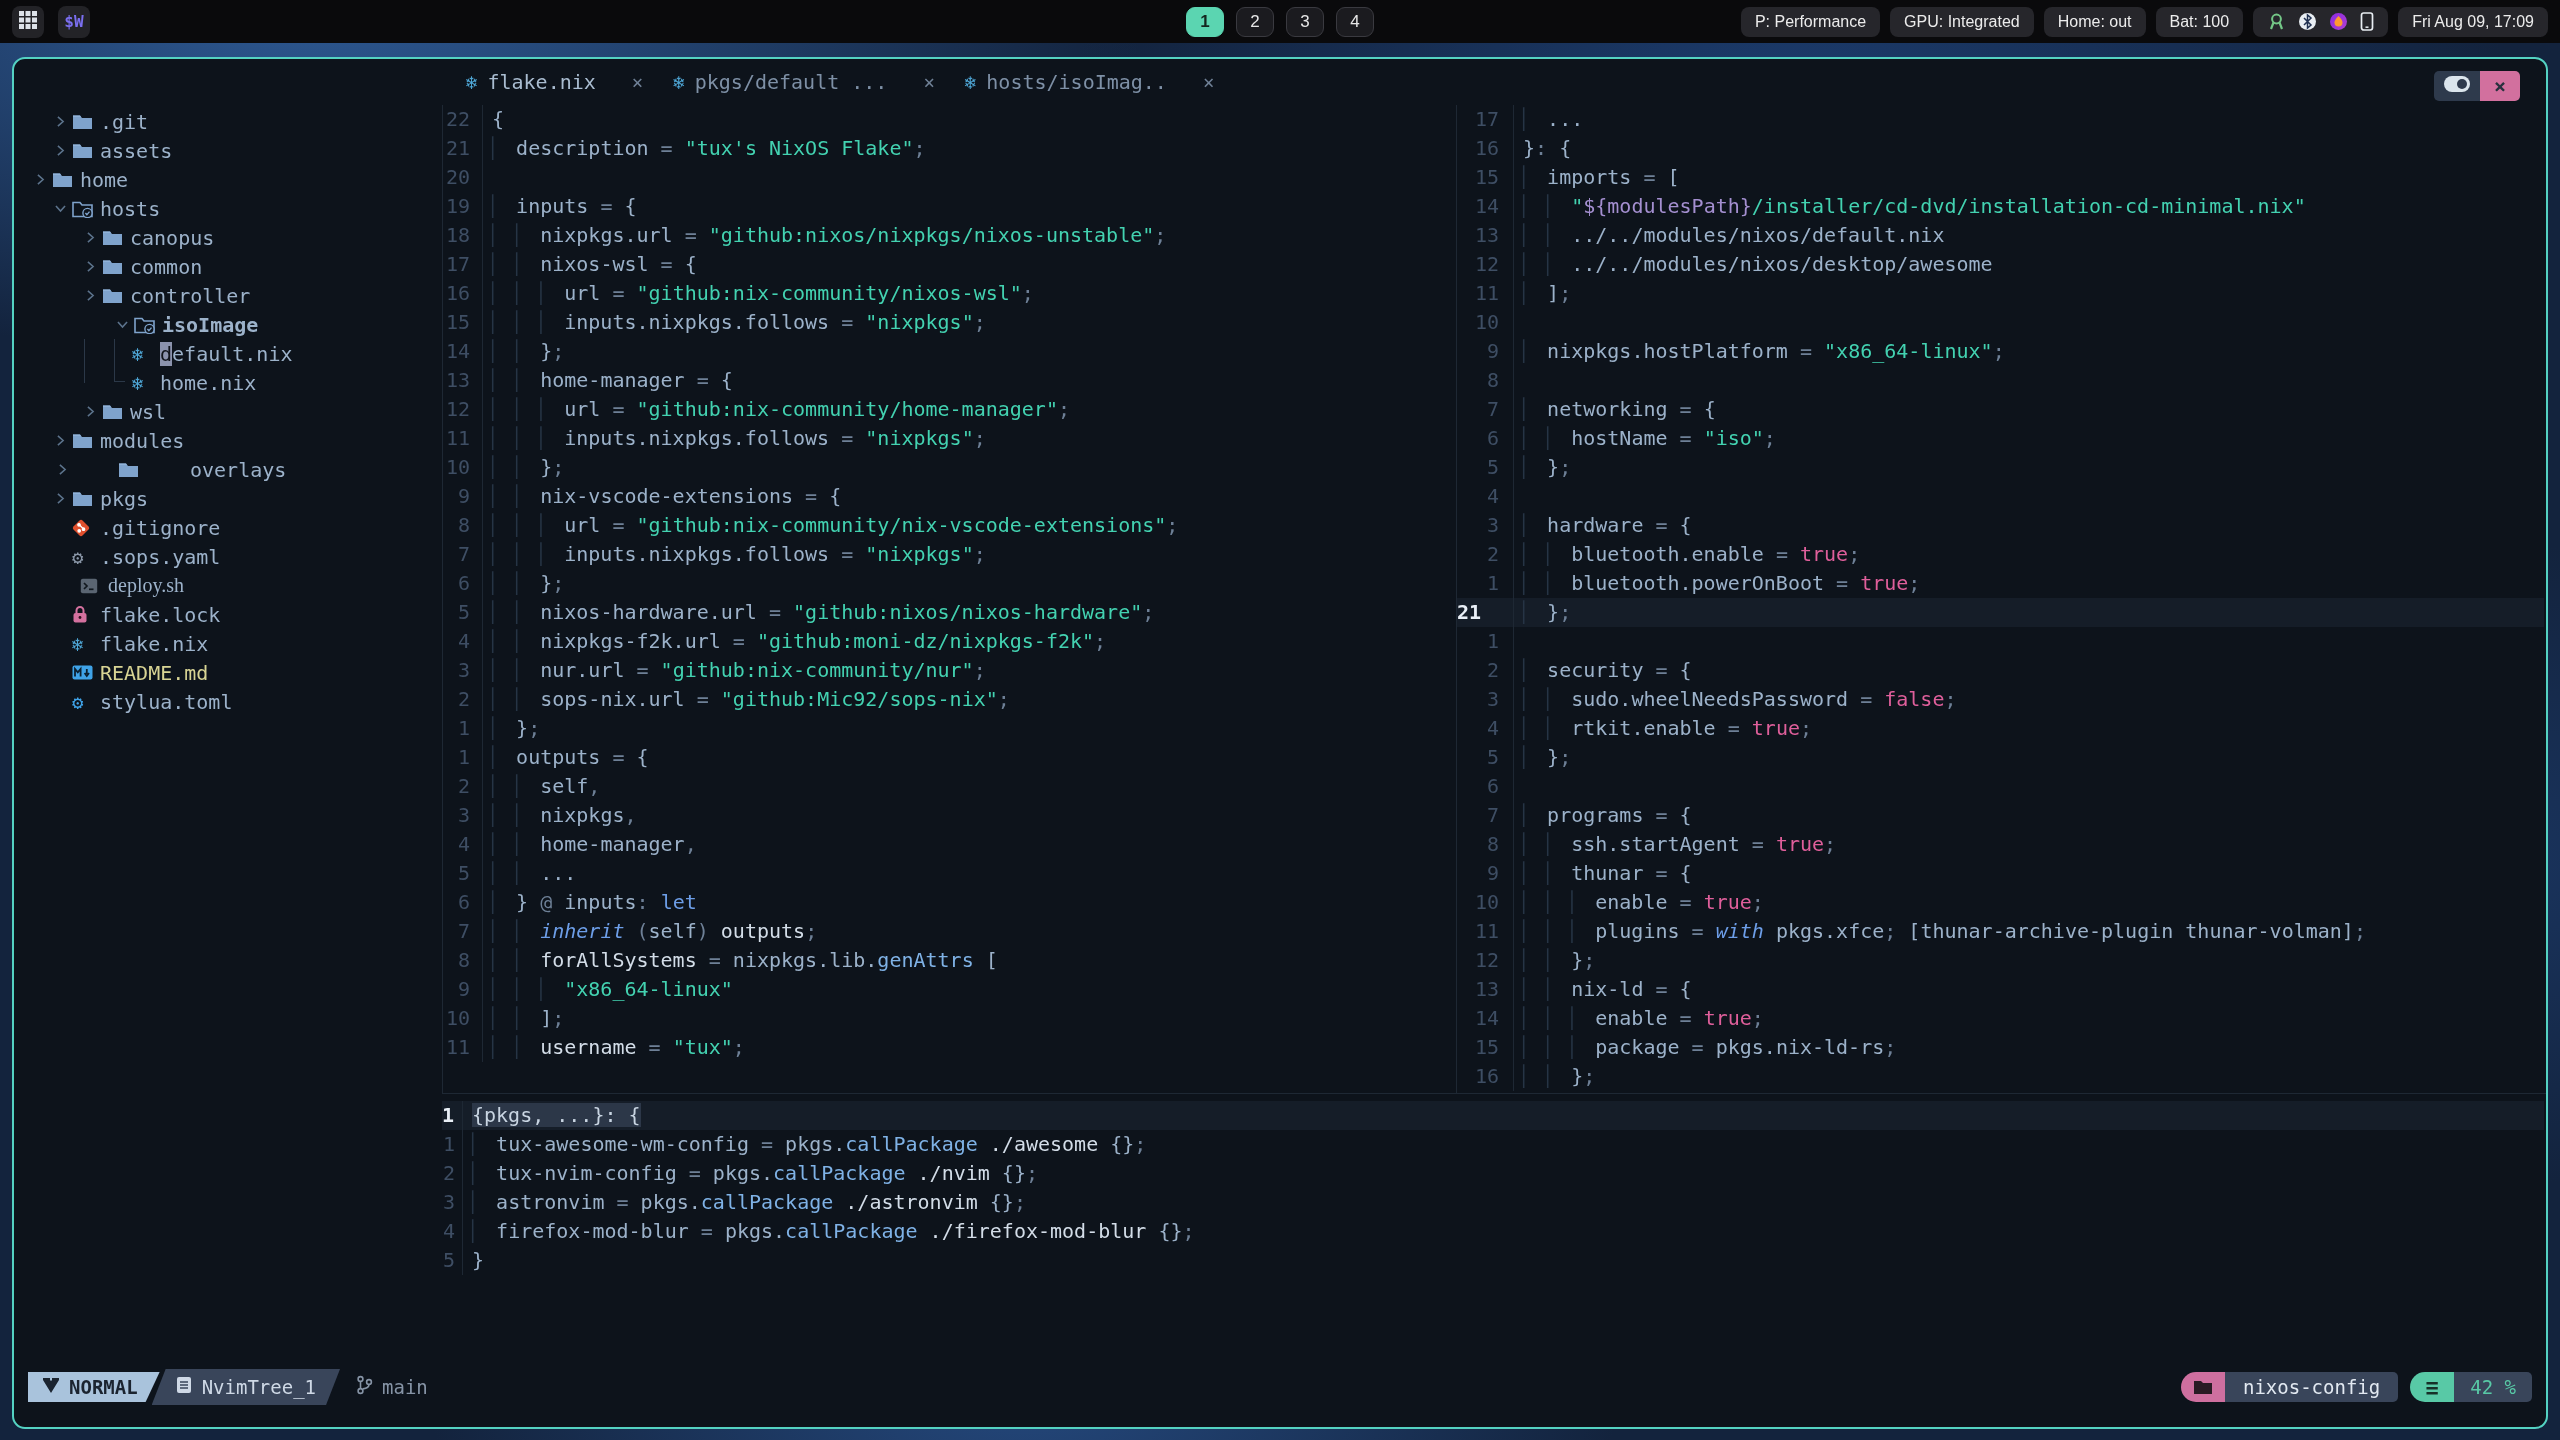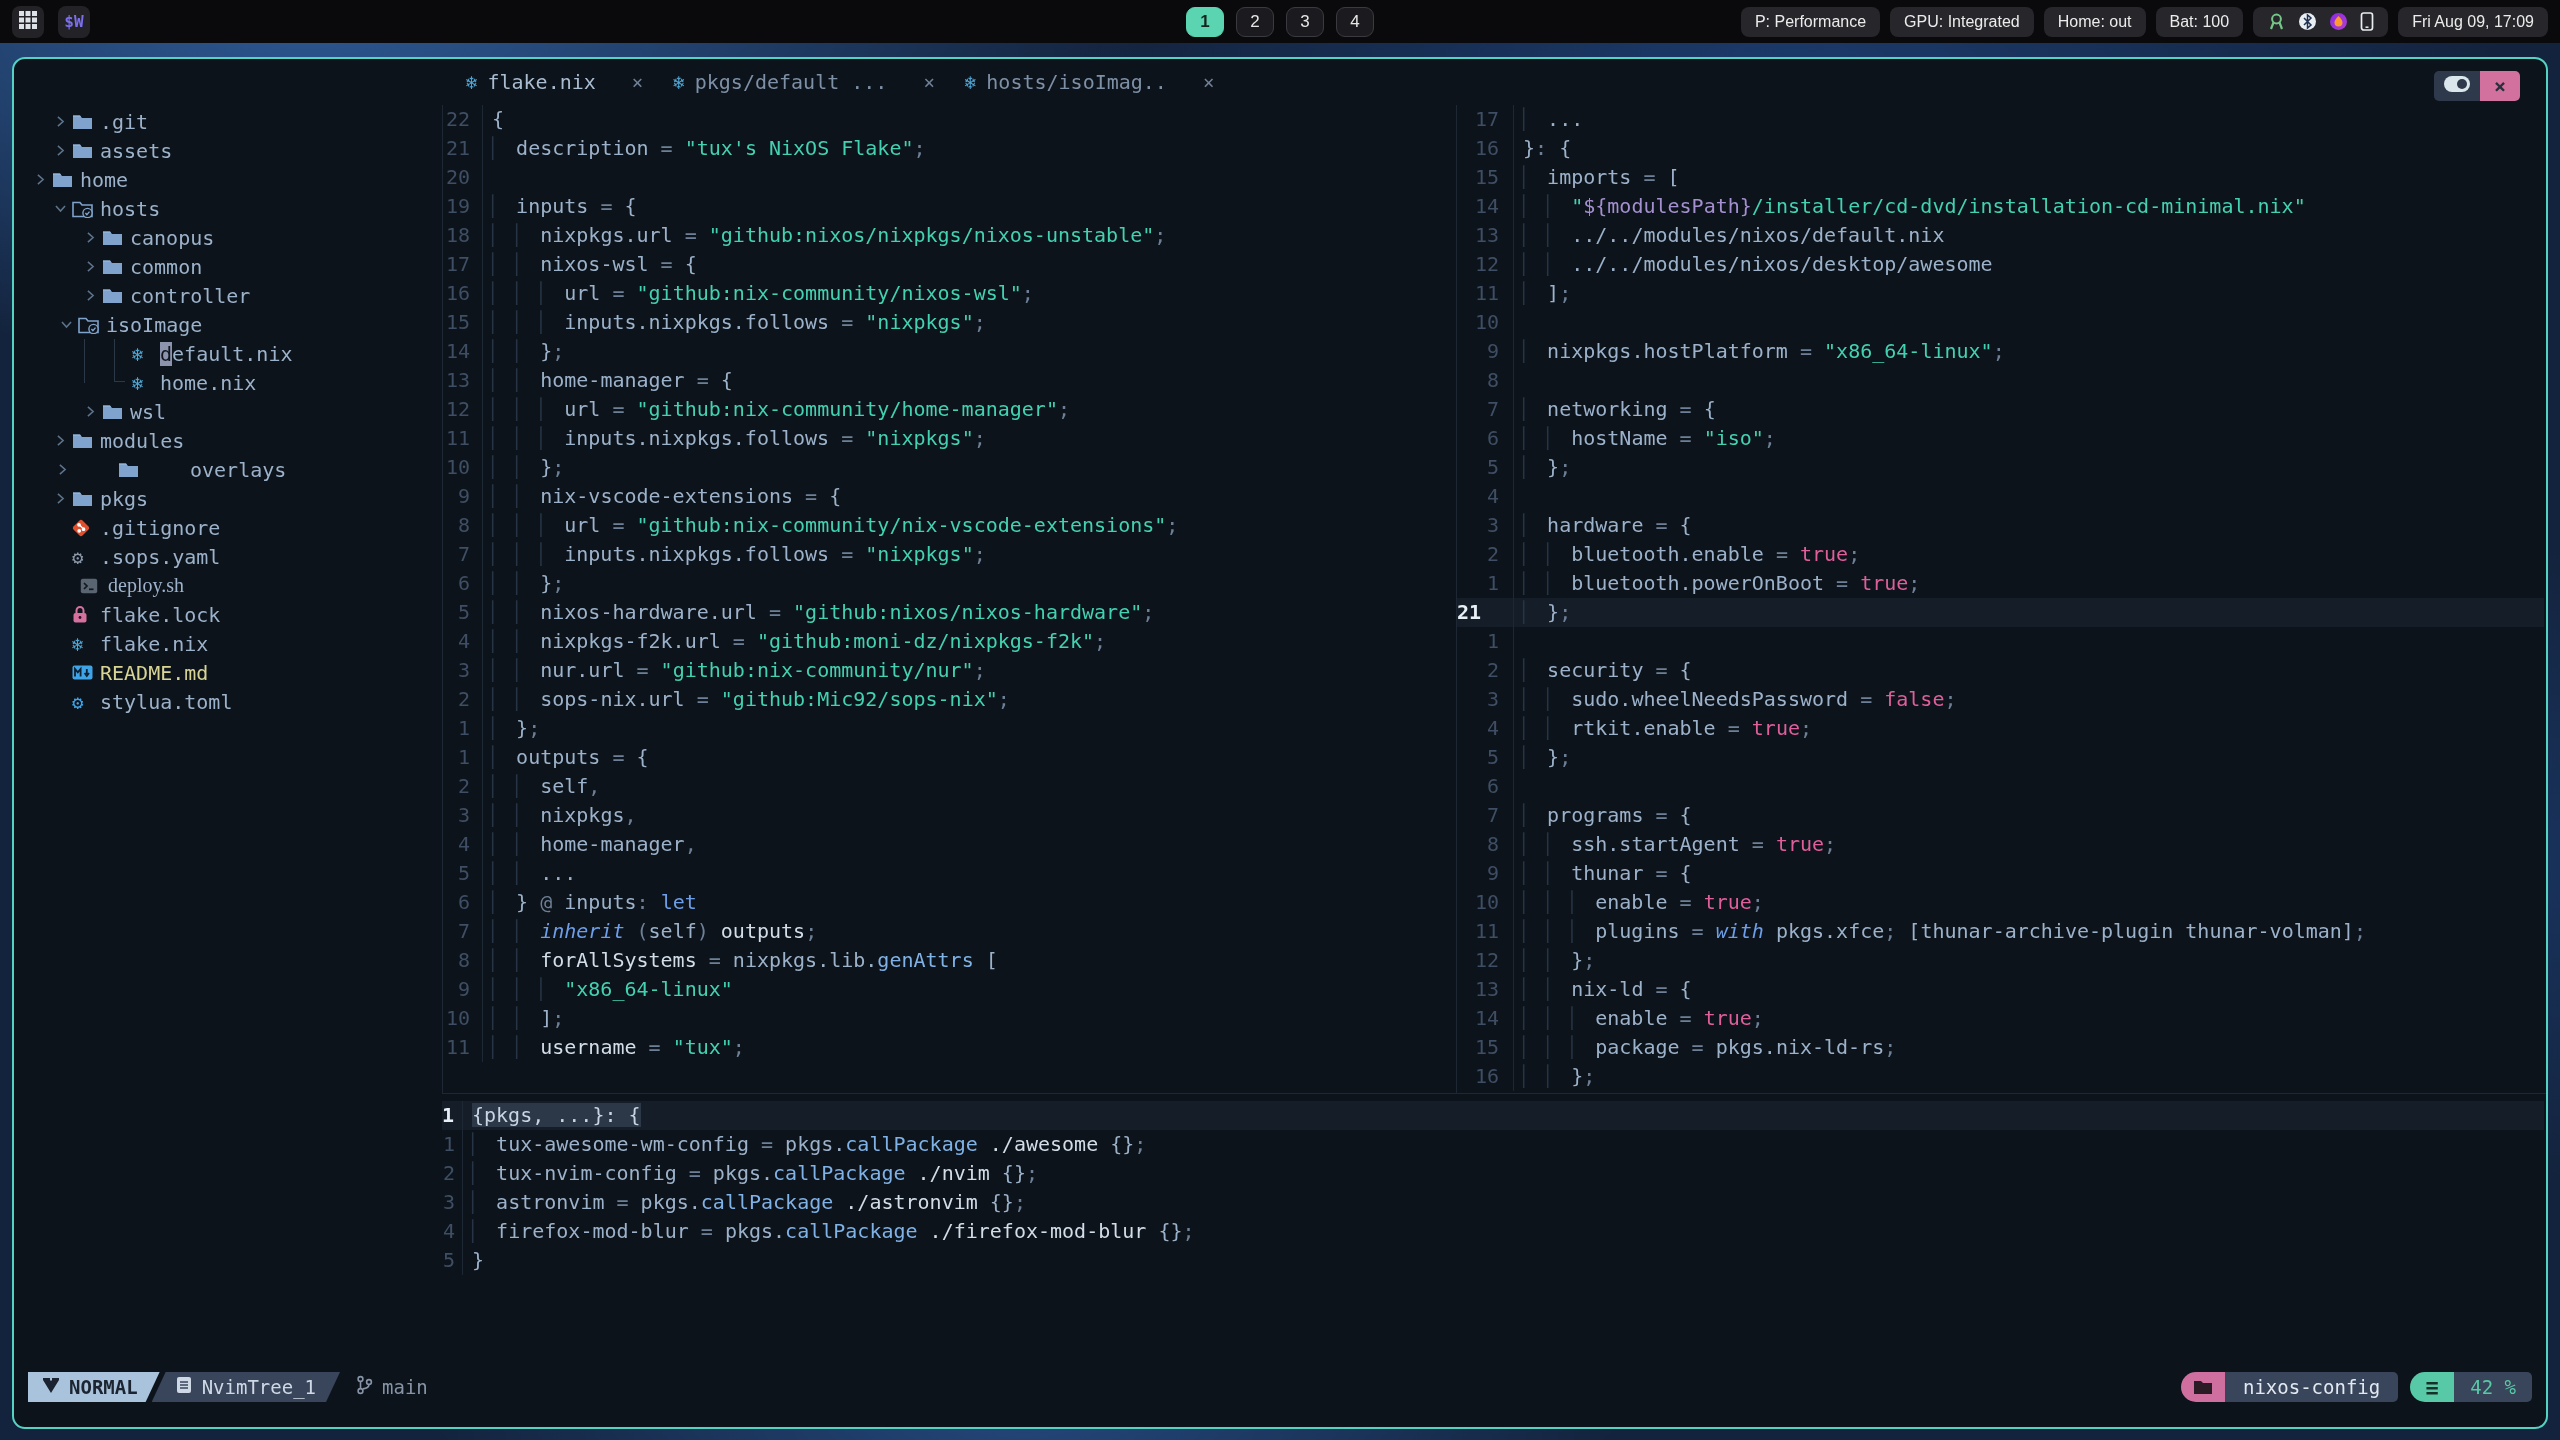--- a/index.html
+++ b/index.html
@@ -72,21 +72,21 @@
   .tk-b{ color:#df5f9b; } .tk-k{ color:#6d9ee8; } .tk-ki{ color:#6d9ee8; font-style:italic; }
   .tk-v{ color:#a48fd0; } .tk-f{ color:#7fb2e6; } .tk-w{ color:#d3dde8; }
   .tk-g{ color:#263445; } .tk-sel{ background:#2c3748; color:#c9d5e2; }
   
   .statusline{ position:absolute; left:14px; right:14px; top:1313px; height:30px;
     display:flex; align-items:center; font-size:19px; }
   .sl-left{ display:flex; align-items:center; }
   .seg-mode{ background:#a9c3dc; color:#1b2430; font-weight:bold; height:30px;
     display:flex; align-items:center; gap:9px; padding:0 22px 0 14px;
     clip-path:polygon(0 0,100% 0,calc(100% - 14px) 100%,0 100%); }
-  .seg-buf{ background:#39455a; color:#cfd9e6; height:30px; display:flex; align-items:center;
+  .seg-buf{ background:#39455a; color:#cfd9e6; height:36px; display:flex; align-items:center;
     gap:10px; padding:0 24px; margin-left:-8px;
     clip-path:polygon(14px 0,100% 0,calc(100% - 14px) 100%,0 100%); }
   .seg-branch{ display:flex; align-items:center; gap:9px; color:#8694a6; margin-left:16px; }
   .sl-right{ margin-left:auto; display:flex; align-items:center; }
   .cap{ width:44px; height:30px; border-radius:15px 0 0 15px; display:flex; align-items:center; justify-content:center; }
   .cap-pink{ background:#ce6f9f; }
   .cap-teal{ background:#58c9a6; color:#173028; font-weight:bold; font-size:22px; }
   .seg-proj{ background:#39455a; color:#e2e9f1; height:30px; display:flex; align-items:center;
     padding:0 18px; border-radius:0 5px 5px 0; margin-right:12px; }
   .seg-prog{ background:#39455a; color:#58c9a6; height:30px; display:flex; align-items:center;
@@ -239,21 +239,21 @@
             </svg></span><span class="ticon"><svg width="21" height="17" viewBox="0 0 21 17">
               <path d="M1 2.5h7l2 2.5h10v11H1z" fill="#7fa3cc"></path>
               <path d="M1 2.5h7l1 1.5H1z" fill="#90b2d8"></path>
             </svg></span><span class="tlabel">common</span></div>
         <div class="trow" style="padding-left: 64px;"><span class="chev"><svg width="13" height="13" viewBox="0 0 20 20">
               <path d="M6 3l8 7-8 7" fill="none" stroke="#5c738c" stroke-width="2.4"></path>
             </svg></span><span class="ticon"><svg width="21" height="17" viewBox="0 0 21 17">
               <path d="M1 2.5h7l2 2.5h10v11H1z" fill="#7fa3cc"></path>
               <path d="M1 2.5h7l1 1.5H1z" fill="#90b2d8"></path>
             </svg></span><span class="tlabel">controller</span></div>
-        <div class="trow" style="padding-left: 40px;"><span class="chev"><svg width="13" height="13" viewBox="0 0 20 20">
+        <div class="trow" style="padding-left: 96px; font-weight: bold;"><span class="chev"><svg width="13" height="13" viewBox="0 0 20 20">
               <path d="M3 6l7 8 7-8" fill="none" stroke="#5c738c" stroke-width="2.4"></path>
             </svg></span><span class="ticon"><svg width="22" height="18" viewBox="0 0 22 18">
               <path d="M1 2.5h7l2 2.5h10v11.5H1z" fill="none" stroke="#7fa3cc" stroke-width="1.6"></path>
               <circle cx="15.5" cy="13" r="4.6" fill="#0d131b" stroke="#7fa3cc" stroke-width="1.4"></circle>
               <path d="M13.4 13l1.5 1.6 2.6-3" fill="none" stroke="#7fa3cc" stroke-width="1.4"></path>
             </svg></span><span class="tlabel">isoImage</span></div>
         <div class="trow" style="padding-left: 94px;"><span class="chev"></span><span class="ticon"><span style="color:#4fa8d8">❄</span></span><span class="tlabel"><span class="cursor-block">d</span>efault.nix</span></div>
         <div class="trow" style="padding-left: 94px;"><span class="chev"></span><span class="ticon"><span style="color:#4fa8d8">❄</span></span><span class="tlabel">home.nix</span></div>
         <div class="trow" style="padding-left: 64px;"><span class="chev"><svg width="13" height="13" viewBox="0 0 20 20">
               <path d="M6 3l8 7-8 7" fill="none" stroke="#5c738c" stroke-width="2.4"></path>

